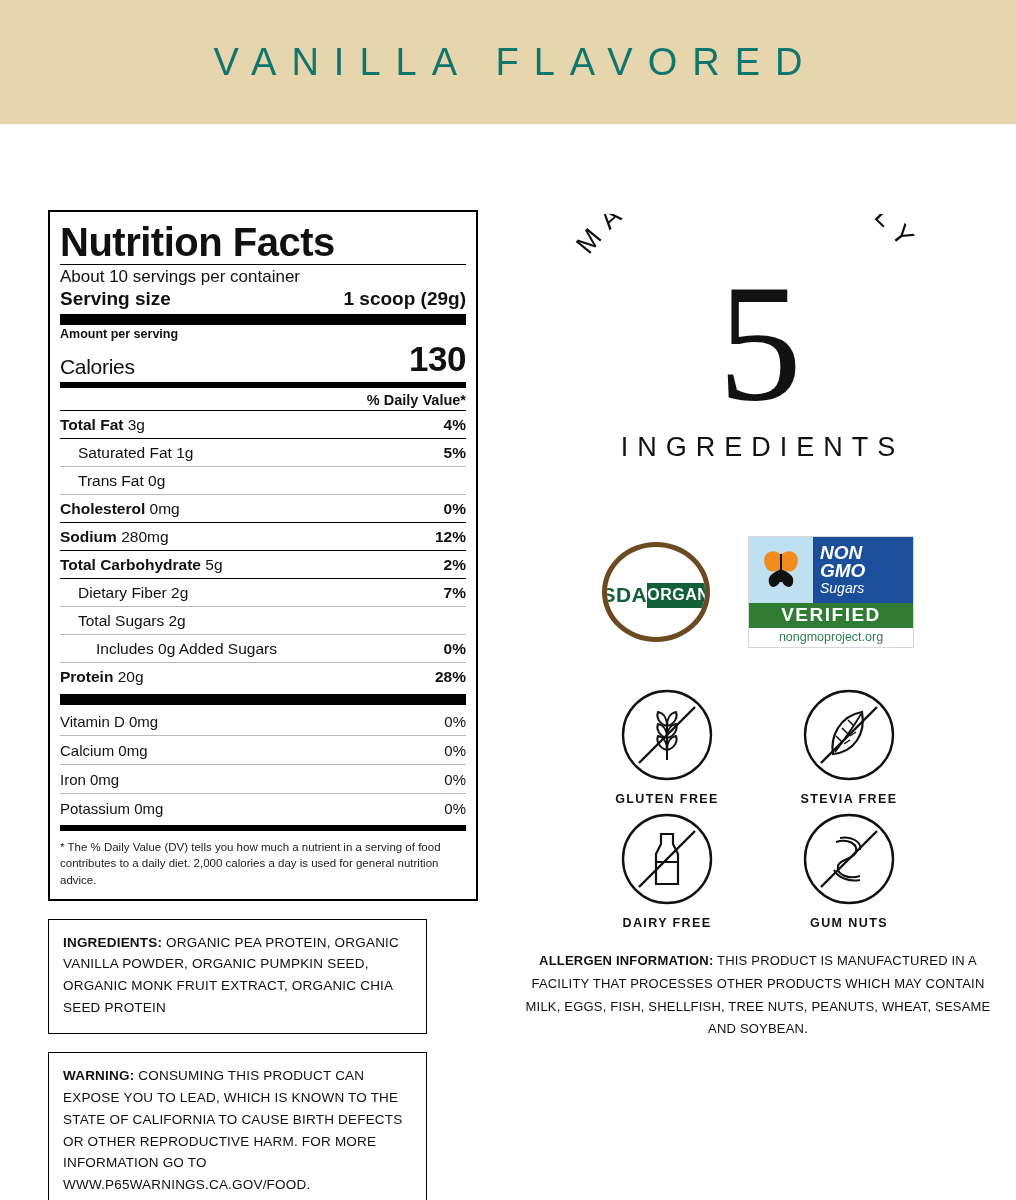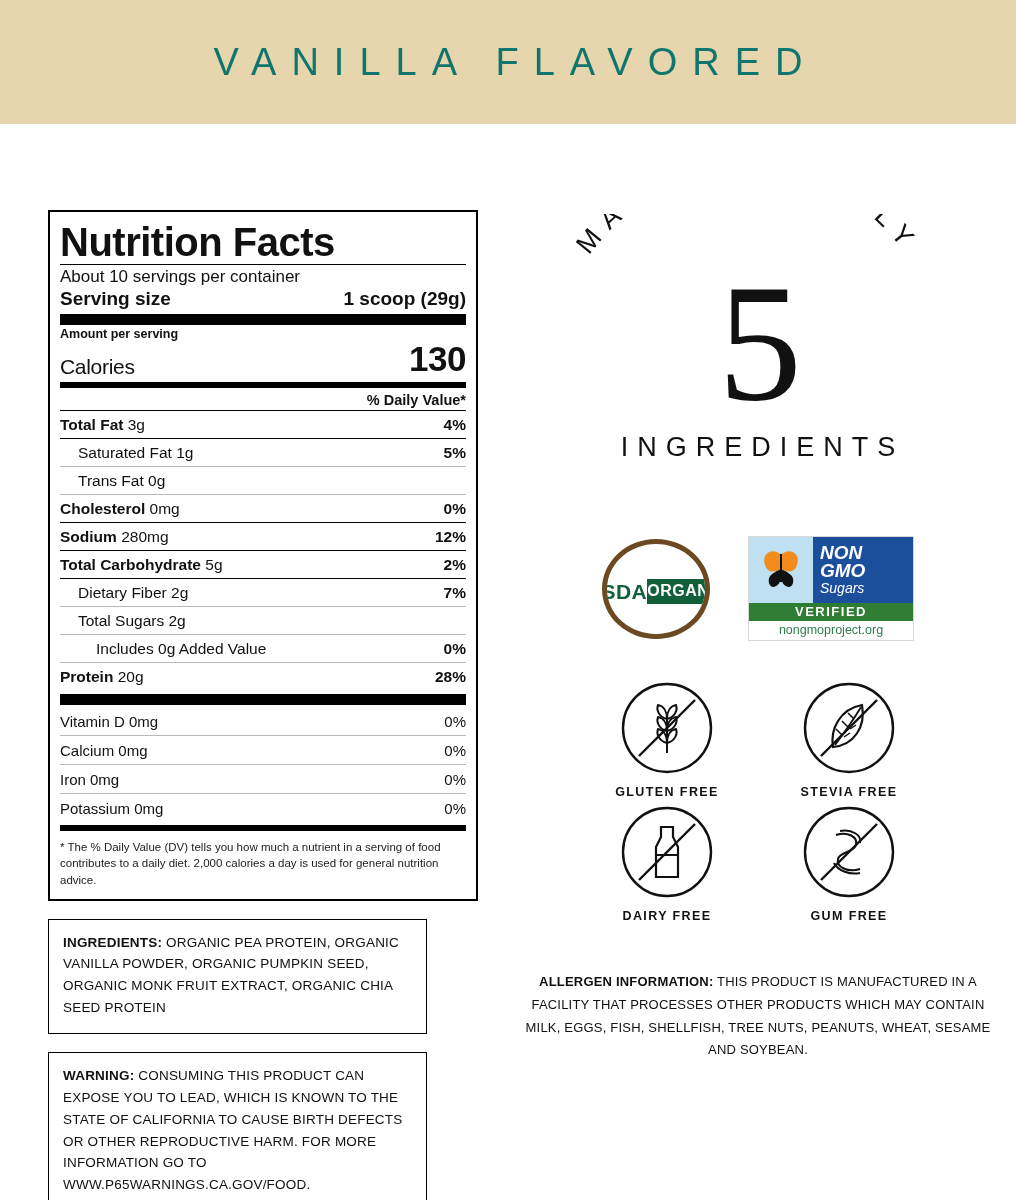--- a/index.html
+++ b/index.html
@@ -158,21 +158,21 @@
   .nongmo-right {
     flex: 1; background: #1b4f9c; color: #fff;
     display: flex; flex-direction: column; justify-content: center;
     padding: 2px 0 2px 7px;
     font-style: italic;
   }
   .nongmo-right .l1 { font-size: 19px; font-weight: bold; line-height: 0.98; }
   .nongmo-right .l2 { font-size: 19px; font-weight: bold; line-height: 0.98; }
   .nongmo-right .l3 { font-size: 14px; line-height: 1.1; }
   .nongmo-verified {
-    background: #2e7d32; color: #fff; font-size: 13px; font-weight: bold;
+    background: #2e7d32; color: #fff; font-size: 19px; font-weight: bold;
     letter-spacing: 1.5px; text-align: center; padding: 1px 0 2px 0;
   }
   .nongmo-url {
     color: #2f7d4f; font-size: 12.5px; text-align: center; padding: 2px 0 3px 0;
     background: #fff;
   }
 
   
   .freegrid {
     display: grid;
@@ -181,21 +181,21 @@
     gap: 4px 20px;
     margin-top: 38px;
   }
   .freecell { text-align: center; }
   .freecell .circ { display: flex; justify-content: center; }
   .freecell .cap {
     font-size: 12.5px; letter-spacing: 1.4px; margin-top: 8px; font-weight: 600;
   }
 
   .allergen {
-    margin-top: 48px;
+    margin-top: 20px;
     text-align: center;
     font-size: 13px;
     line-height: 1.75;
     letter-spacing: 0.2px;
     padding: 0 18px;
     text-transform: uppercase;
   }
   .allergen b { font-weight: bold; }
 </style>
 </head>
@@ -264,21 +264,21 @@
             <span class="lbl">Dietary Fiber 2g</span>
             <span class="pct">7%</span>
           </div>
           <div class="rule-hair"></div>
           <div class="nf-row indent1">
             <span class="lbl">Total Sugars 2g</span>
             <span class="pct"></span>
           </div>
           <div class="rule-hair"></div>
           <div class="nf-row indent2">
-            <span class="lbl">Includes 0g Added Value</span>
+            <span class="lbl">Includes 0g Added Sugars</span>
             <span class="pct">0%</span>
           </div>
           <div class="rule-hair"></div>
           <div class="nf-row">
             <span class="lbl"><b>Protein</b> 20g</span>
             <span class="pct">28%</span>
           </div>
           <div class=""></div>
         </div>
 
@@ -415,21 +415,21 @@
           <svg width="98" height="98" viewBox="0 0 98 98">
             <circle cx="49" cy="49" r="44" fill="none" stroke="#111" stroke-width="2.4"></circle>
             <g fill="none" stroke="#111" stroke-width="2">
               <path d="M36 32 C48 28, 58 34, 56 42 C54 50, 40 48, 38 56 C36 64, 48 70, 60 66"></path>
               <path d="M40 28 C52 26, 62 32, 60 40"></path>
               <path d="M34 60 C38 68, 50 72, 60 70"></path>
             </g>
             <line x1="21" y1="77" x2="77" y2="21" stroke="#111" stroke-width="2.4"></line>
           </svg>
         </div>
-        <div class="cap">GUM FREE</div>
+        <div class="cap">GUM NUTS</div>
       </div>
     </div>
 
     <div class="allergen">
       <b>ALLERGEN INFORMATION:</b>
       <span>THIS PRODUCT IS MANUFACTURED IN A FACILITY THAT PROCESSES OTHER PRODUCTS WHICH MAY CONTAIN MILK, EGGS, FISH, SHELLFISH, TREE NUTS, PEANUTS, WHEAT, SESAME AND SOYBEAN.</span>
     </div>
   </div>
 </div>
 

